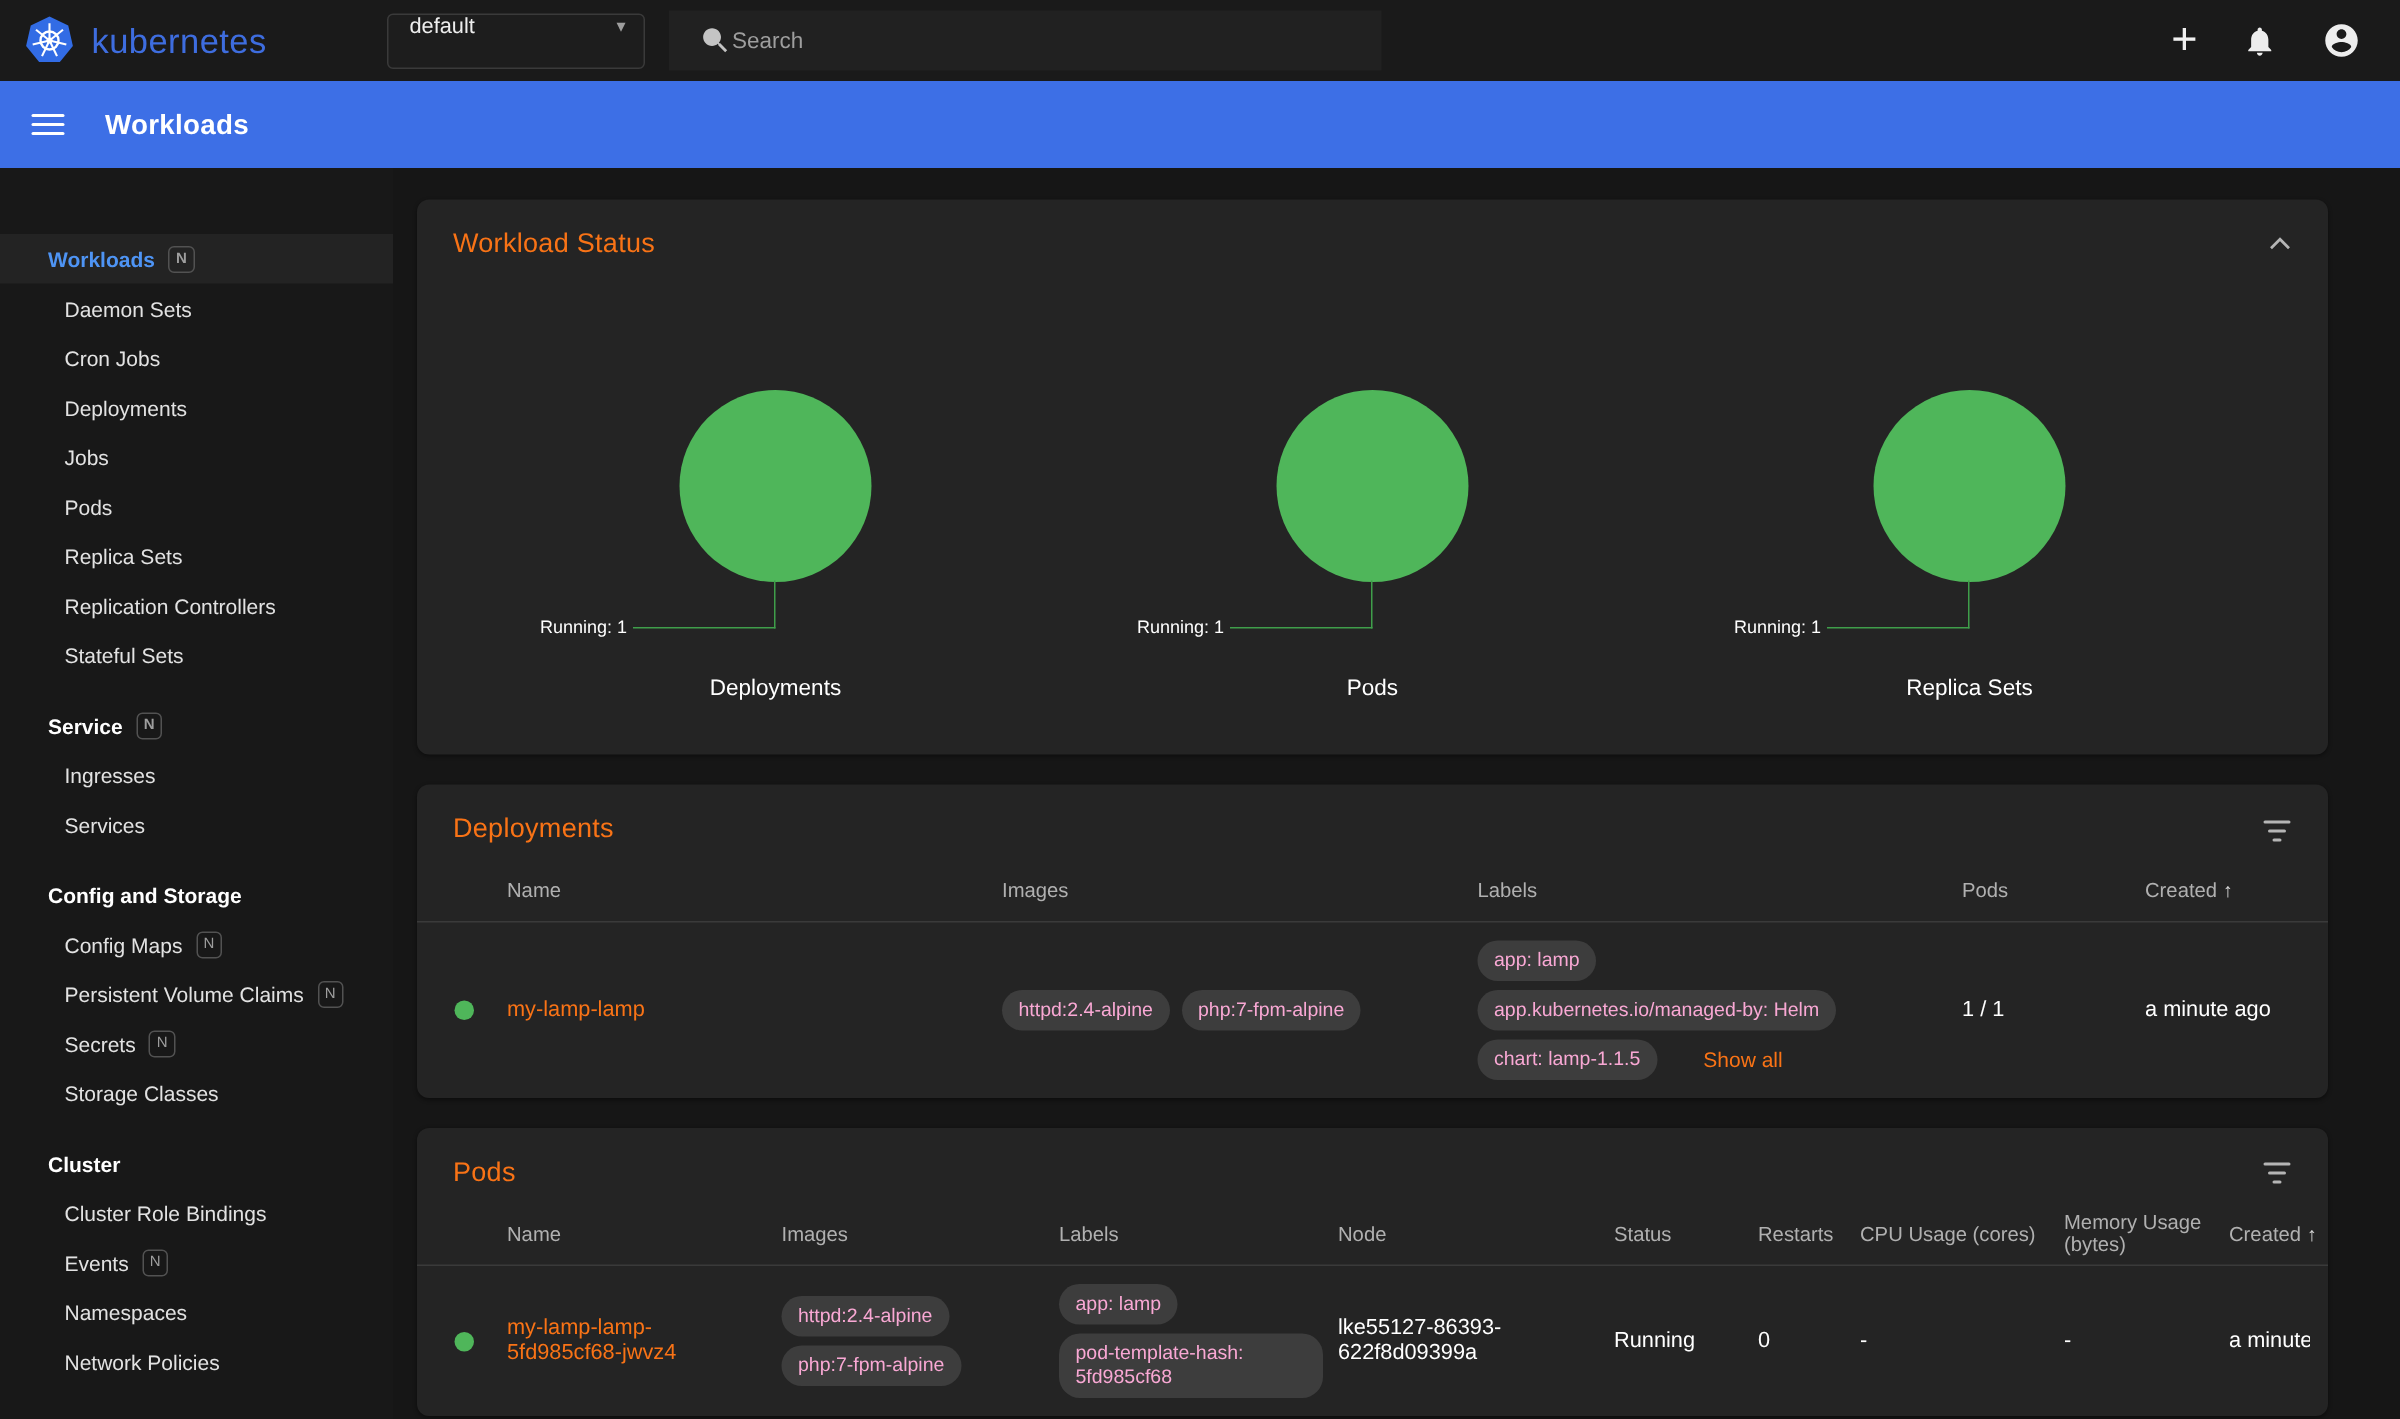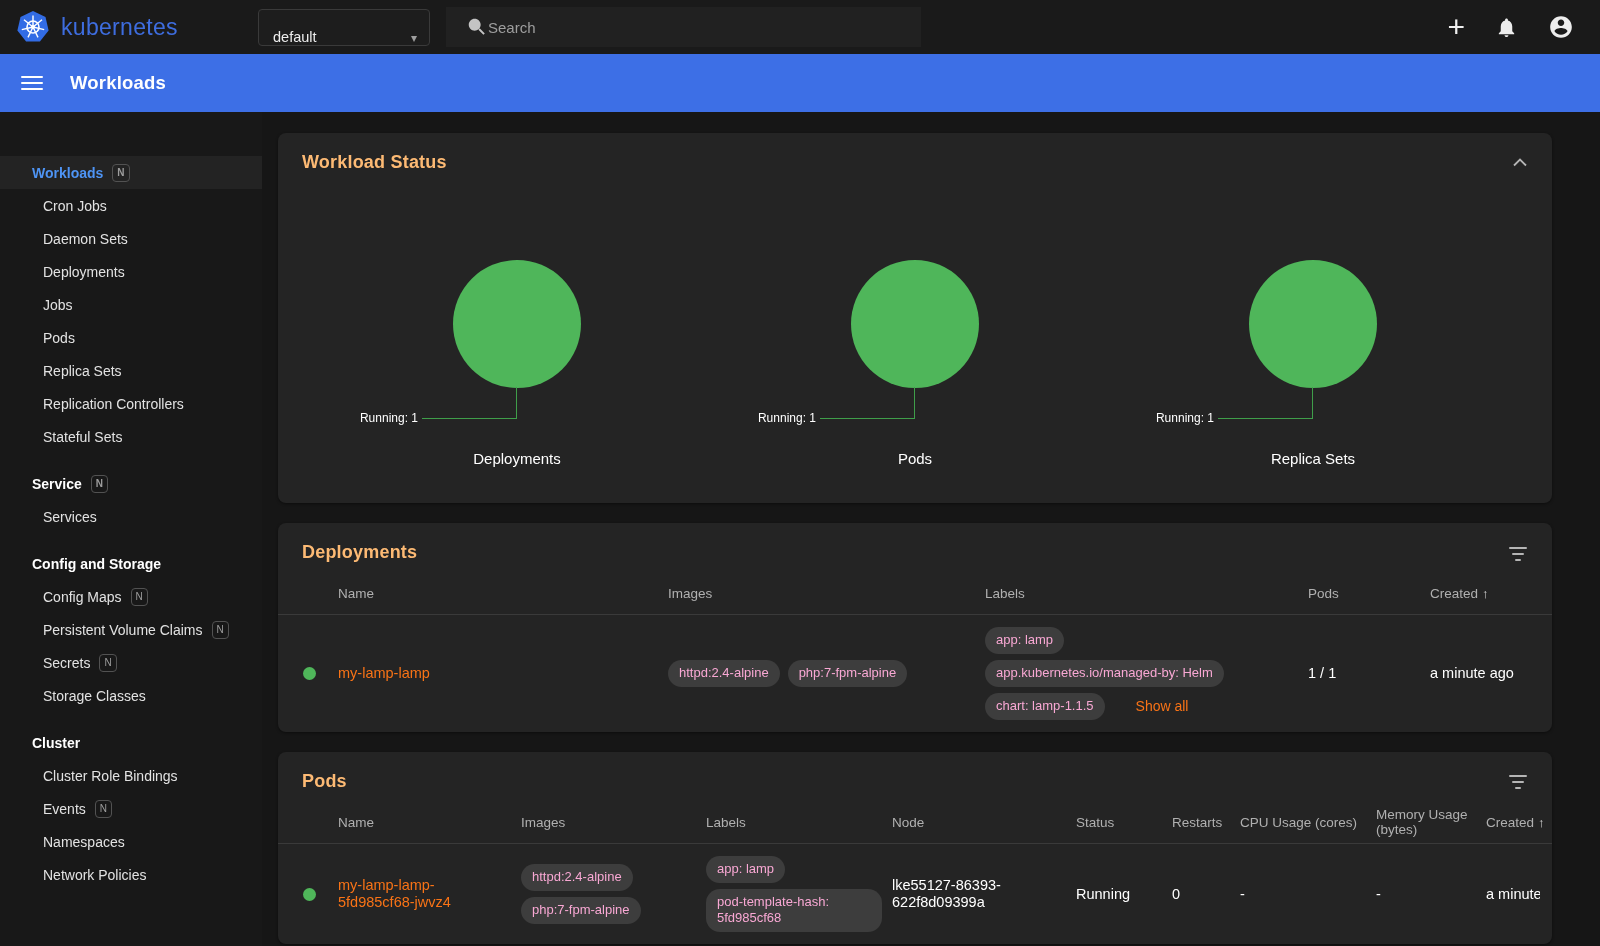--- a/index.html
+++ b/index.html
@@ -4,21 +4,21 @@
 <style>
   * { margin:0; padding:0; box-sizing:border-box; }
   html,body { width:1600px; height:946px; }
   body { background:#161616; color:#fff; font-family:"Liberation Sans", sans-serif; overflow:hidden; }
   a { text-decoration:none; }
 
   
   .topbar { height:54px; background:#1a1a1a; display:flex; align-items:center; padding:0 16px; }
   .brand { display:flex; align-items:center; gap:11px; width:242px; cursor:pointer; }
   .brand-text { color:#3e6ddf; font-size:23px; font-weight:normal; letter-spacing:.3px; }
-  .ns-select { width:172px; height:37px; border:1px solid #3a3a3a; border-radius:4px; display:flex; align-items:flex-end; justify-content:space-between; padding:0 12px 0 14px; font-size:14.5px; color:#ededed; cursor:pointer; background:#1d1d1d; }
+  .ns-select { width:172px; height:37px; border:1px solid #3a3a3a; border-radius:4px; display:flex; align-items:flex-start; justify-content:space-between; padding:0 12px 0 14px; font-size:14.5px; color:#ededed; cursor:pointer; background:#1d1d1d; }
   .caret { color:#9e9e9e; font-size:12px; }
   .search { height:40px; width:475px; margin-left:16px; background:#212121; display:flex; align-items:center; padding:0 20px; }
   .search-input { flex:1; background:transparent; border:none; outline:none; color:#eee; font-size:15px; font-family:inherit; }
   .search-input::placeholder { color:#9e9e9e; }
   .topbar-actions { margin-left:auto; display:flex; align-items:center; gap:30px; padding-right:10px; }
   .plus { font-size:30px; font-weight:300; color:#f0f0f0; line-height:1; cursor:pointer; }
   .icon-btn { cursor:pointer; display:flex; }
 
   
   .appbar { height:58px; background:#3d6fe6; display:flex; align-items:center; gap:27px; padding:0 21px; }
@@ -31,21 +31,21 @@
   .sidebar { width:262px; flex:none; padding-top:30px; overflow:hidden; background:#181818; }
   .nav-item { height:33px; display:flex; align-items:center; gap:9px; padding-left:32px; font-size:14px; color:#e2e2e2; cursor:pointer; white-space:nowrap; }
   .nav-sub { padding-left:43px; }
   .nav-header { font-weight:bold; color:#fff; margin-top:14px; }
   .nav-active { color:#4e94f4; background:#232323; }
   .n-badge { font-size:10px; line-height:1; color:#9e9e9e; border:1px solid #525252; border-radius:4px; padding:3px 4px; }
 
   .main { flex:1; padding:21px 48px 0 16px; overflow:hidden; }
   .card { background:#242424; border-radius:8px; margin-bottom:20px; box-shadow:0 1px 3px rgba(0,0,0,.45); }
   .card-head { display:flex; align-items:center; justify-content:space-between; padding:19px 24px 10px 24px; }
-  .card-head h2 { font-size:18px; font-weight:700; letter-spacing:.2px; color:#fdba74; }
+  .card-head h2 { font-size:18px; font-weight:400; letter-spacing:.2px; color:#f97316; }
 
   
   .charts { display:flex; padding:77px 40px 36px; }
   .chart { flex:1; display:flex; flex-direction:column; align-items:center; }
   .chart-plot { position:relative; width:270px; height:160px; }
   .chart-circle { position:absolute; left:50%; margin-left:-64px; top:0; width:128px; height:128px; border-radius:50%; background:#4fb65a; }
   .chart-elbow { position:absolute; top:127px; left:50%; margin-left:-95px; width:95px; height:32px; border-right:1.5px solid #3f9e4a; border-bottom:1.5px solid #3f9e4a; }
   .chart-legend { position:absolute; top:151px; right:50%; margin-right:99px; font-size:12px; color:#fff; white-space:nowrap; }
   .chart-label { margin-top:30px; font-size:15px; color:#fff; }
   .filter-icon { width:20px; display:flex; flex-direction:column; gap:4px; align-items:center; cursor:pointer; padding-top:2px; }
@@ -133,24 +133,24 @@
 </div>
 
 <div class="shell">
 
   <nav class="sidebar">
     <div class="nav-item nav-header nav-active">
       <span>Workloads</span>
       <span class="n-badge">N</span>
     </div>
     <div class="nav-item nav-sub">
+        <span>Daemon Sets</span>
+      </div>
+    <div class="nav-item nav-sub">
         <span>Cron Jobs</span>
-      </div>
-    <div class="nav-item nav-sub">
-        <span>Daemon Sets</span>
       </div>
     <div class="nav-item nav-sub">
         <span>Deployments</span>
       </div>
     <div class="nav-item nav-sub">
         <span>Jobs</span>
       </div>
     <div class="nav-item nav-sub">
         <span>Pods</span>
       </div>
@@ -161,20 +161,23 @@
         <span>Replication Controllers</span>
       </div>
     <div class="nav-item nav-sub">
         <span>Stateful Sets</span>
       </div>
 
     <div class="nav-item nav-header">
       <span>Service</span>
       <span class="n-badge">N</span>
     </div>
+    <div class="nav-item nav-sub">
+        <span>Ingresses</span>
+      </div>
     <div class="nav-item nav-sub">
         <span>Services</span>
       </div>
 
     <div class="nav-item nav-header">
       <span>Config and Storage</span>
     </div>
     <div class="nav-item nav-sub">
       <span>Config Maps</span>
       <span class="n-badge">N</span>

